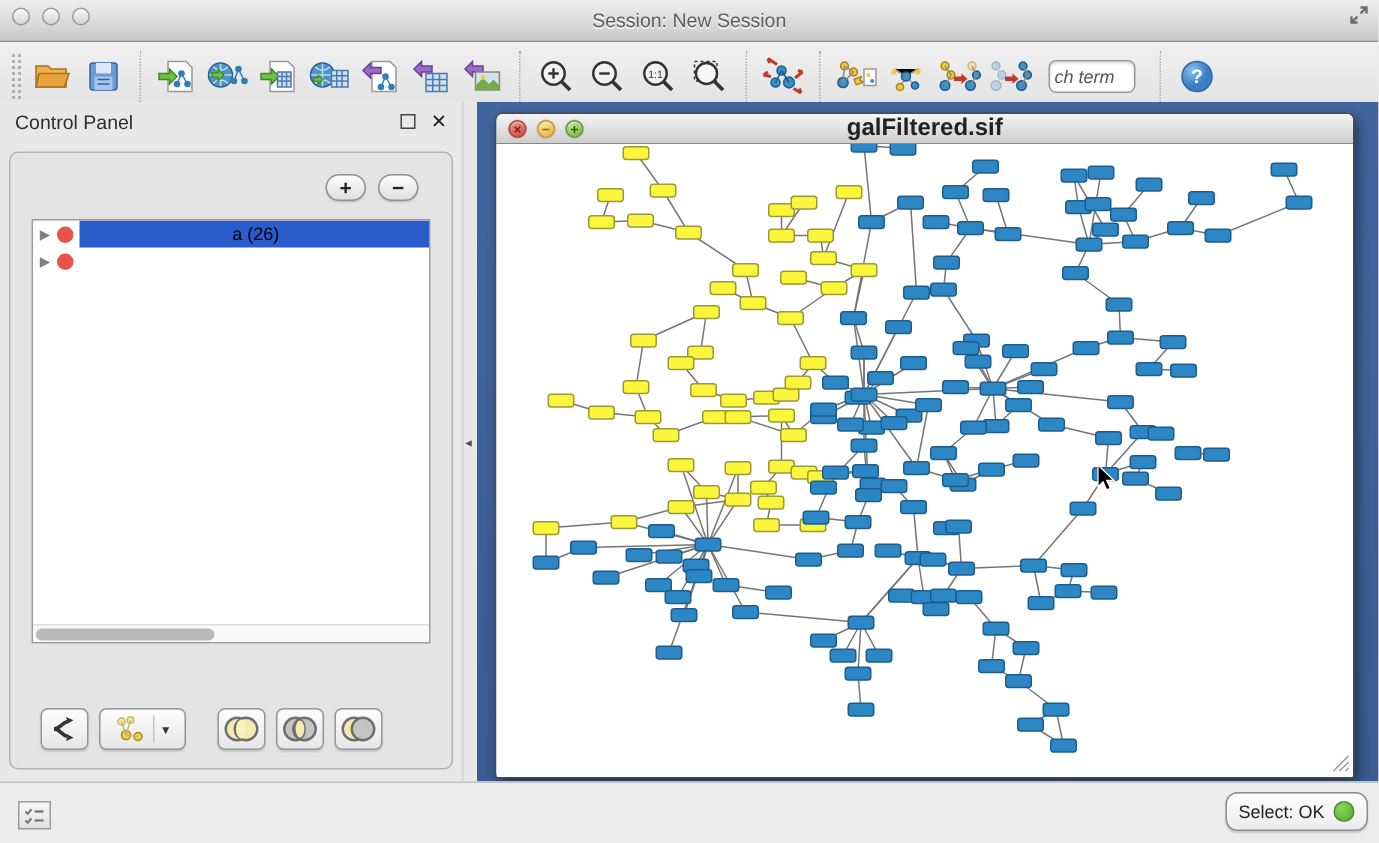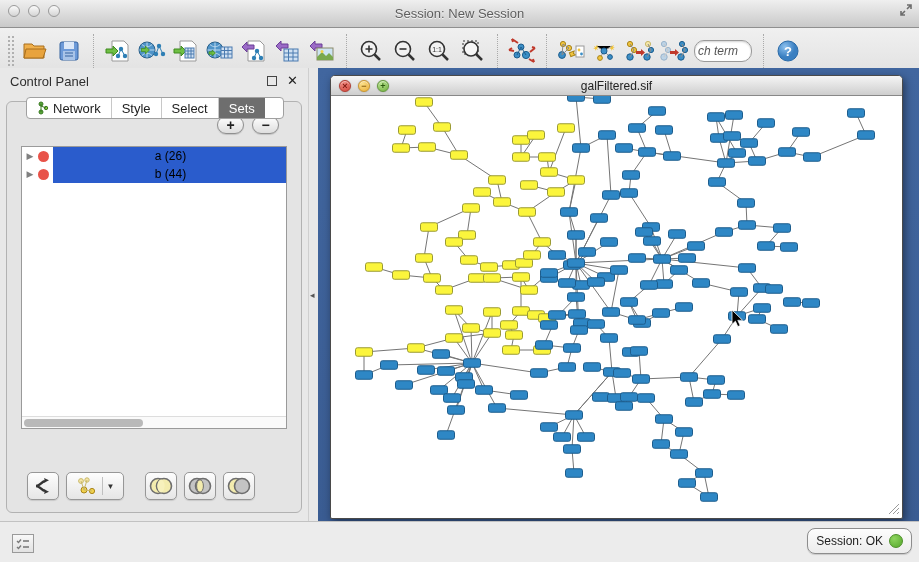--- a/index.html
+++ b/index.html
@@ -11,21 +11,21 @@
   .titlebar .title { color:#5f5f5f; font-size:13px; text-shadow:0 1px 0 #f5f5f5; }
   .tl-circles { position:absolute; left:8px; top:5px; display:flex; gap:8px; }
   .tl-circle { width:12px; height:12px; border-radius:50%; border:1px solid #9a9a9a; background:linear-gradient(#fbfbfb,#d4d4d4); }
   .fs-icon { position:absolute; right:6px; top:3px; }
 
   
   .toolbar { height:46px; background:linear-gradient(#f0f0f0,#e2e2e2); border-bottom:1px solid #9a9a9a; display:flex; align-items:center; padding:0 4px; }
   .tb-handle { width:6px; height:30px; border-left:2px dotted #b0b0b0; border-right:2px dotted #b0b0b0; margin:0 4px; }
   .tb-sep { width:1px; height:34px; border-left:1px dotted #aaa; margin:0 7px; }
   .tb-btn { width:34px; height:36px; display:flex; align-items:center; justify-content:center; border-radius:4px; }
-  .tb-search { width:58px; height:22px; border:1px solid #9a9a9a; border-radius:10px; background:#fff; font-style:italic; color:#555; font-size:12px; padding:0 3px; margin:0 4px; box-shadow:inset 0 1px 2px rgba(0,0,0,.18); }
+  .tb-search { width:58px; height:22px; border:1px solid #9a9a9a; border-radius:5px; background:#fff; font-style:italic; color:#555; font-size:12px; padding:0 3px; margin:0 9px; box-shadow:inset 0 1px 2px rgba(0,0,0,.18); }
 
   
   .main { position:absolute; top:68px; left:0; right:0; bottom:41px; display:flex; }
 
   
   .cpanel { width:308px; background:#e8e8e8; position:relative; }
   .cp-header { height:26px; display:flex; align-items:center; padding:0 10px; }
   .cp-title { font-size:13px; color:#2e2e2e; flex:1; }
   .cp-float { width:10px; height:10px; border:1.5px solid #444; margin-right:10px; }
   .cp-close { font-size:13px; font-weight:bold; color:#222; line-height:10px; }
@@ -52,21 +52,21 @@
   .venngap { width:14px; }
 
   
   .splitter { width:10px; background:#e8e8e8; border-left:1px solid #cfcfcf; position:relative; }
   .split-arrow { position:absolute; top:222px; left:1px; color:#555; font-size:9px; }
 
   
   .mdi { flex:1; background:linear-gradient(#41669f,#3a5c92); position:relative; overflow:hidden; }
   .net-window { position:absolute; left:12px; top:7px; width:573px; height:444px; border:1px solid #4a4a4a; border-radius:5px 5px 2px 2px; box-shadow:2px 3px 8px rgba(0,0,0,.45); background:#fff; }
   .nw-titlebar { height:20px; background:linear-gradient(#f5f5f5,#cecece); border-bottom:1px solid #888; border-radius:4px 4px 0 0; display:flex; align-items:center; justify-content:center; position:relative; }
-  .nw-title { font-size:12px; color:#222; }
+  .nw-title { font-size:16px; color:#222;font-weight:bold; }
   .nw-lights { position:absolute; left:8px; top:4px; display:flex; gap:7px; }
   .light { width:12px; height:12px; border-radius:50%; display:flex; align-items:center; justify-content:center; font-size:9px; line-height:1; font-weight:bold; box-shadow:inset 0 1px 1px rgba(255,255,255,.6), 0 0 1px rgba(0,0,0,.5); }
   .light.red { background:radial-gradient(circle at 35% 30%, #f0887e, #cf4439); color:#7d1710; border:1px solid #b23a30; }
   .light.yellow { background:radial-gradient(circle at 35% 30%, #fbe08a, #e9ad35); color:#8a6210; border:1px solid #c9962e; }
   .light.green { background:radial-gradient(circle at 35% 30%, #b9e48e, #6fae3d; ); background:radial-gradient(circle at 35% 30%, #b9e48e, #6fae3d); color:#2d5c12; border:1px solid #63993a; }
   .nw-content { position:relative; width:571px; height:421px; background:#fff; overflow:hidden; border-radius:0 0 2px 2px; }
   .resize-grip { position:absolute; right:2px; bottom:2px; }
 
   
   .statusbar { position:absolute; left:0; right:0; bottom:0; height:41px; background:#ececec; border-top:1px solid #c2c2c2; }
@@ -290,58 +290,37 @@
 
 <div class="main">
 
   <div class="cpanel">
     <div class="cp-header">
       <span class="cp-title">Control Panel</span>
       <span class="cp-float"></span>
       <span class="cp-close">✕</span>
     </div>
 
-    <div class="cp-tabs">
-      <div class="cp-tab">
-        <svg width="12" height="14" viewBox="0 0 12 14">
-            <circle cx="4" cy="3" r="2" fill="#57a639" stroke="#3a7a22"></circle>
-            <circle cx="4" cy="11" r="2" fill="#57a639" stroke="#3a7a22"></circle>
-            <circle cx="9" cy="7" r="1.7" fill="#8cc63f" stroke="#3a7a22"></circle>
-            <path d="M4 3 V11 M4 5 L9 7" stroke="#3a7a22" fill="none"></path>
-          </svg>
-        <span>Network</span>
-      </div>
-      <div class="cp-tab">
-          <span>Style</span>
-        </div>
-      <div class="cp-tab">
-          <span>Select</span>
-        </div>
-      <div class="cp-tab sel">
-          <span>Sets</span>
-        </div>
-    </div>
 
     <div class="cp-box">
       <div class="pm-row">
         <div class="pm-btn">+</div>
         <div class="pm-btn">−</div>
       </div>
 
       <div class="sets-list">
 
         <div class="set-row">
             <span class="set-tri">▶</span>
             <span class="set-dot"></span>
             <span class="set-label" style="background: rgb(42, 92, 204);">a (26)</span>
           </div>
           <div class="set-row">
             <span class="set-tri">▶</span>
             <span class="set-dot"></span>
-            <span class="set-label" style="background: rgb(42, 92, 204);">b (44)</span>
           </div>
           <div class="list-hscroll">
             <div class="list-thumb"></div>
           </div>
       </div>
 
       <div class="cp-buttons">
         <div class="cp-btn w1">
           <svg width="20" height="20" viewBox="0 0 20 20">
               <path d="M3 10 C7 10 8 6 12 5 M3 10 C7 10 8 14 12 15" stroke="#333" stroke-width="2.4" fill="none"></path>
@@ -819,16 +798,16 @@
 <div class="statusbar">
   <div class="task-btn">
     <svg width="14" height="12" viewBox="0 0 14 12">
         <path d="M1 3 l1.5 1.5 L5 1.5" stroke="#7a7a7a" stroke-width="1.4" fill="none"></path>
         <line x1="7" y1="3" x2="13" y2="3" stroke="#7a7a7a" stroke-width="1.6"></line>
         <path d="M1 9 l1.5 1.5 L5 7.5" stroke="#7a7a7a" stroke-width="1.4" fill="none"></path>
         <line x1="7" y1="9" x2="13" y2="9" stroke="#7a7a7a" stroke-width="1.6"></line>
       </svg>
   </div>
   <div class="memory">
-    <span class="mlabel">Session: OK</span>
+    <span class="mlabel">Select: OK</span>
     <span class="mem-dot"></span>
   </div>
 </div>
 
 </body></html>

